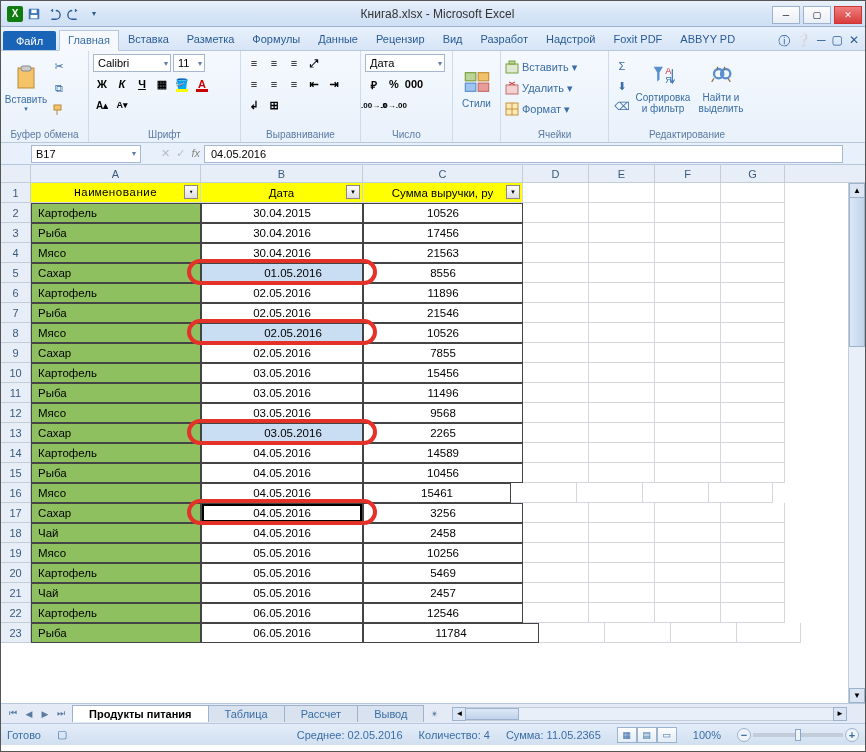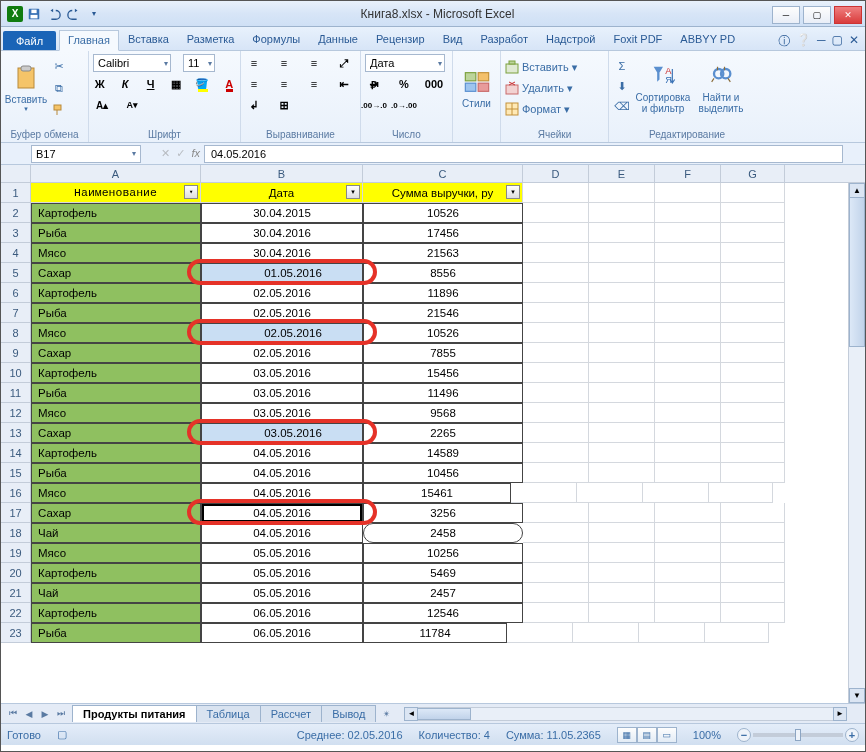--- a/index.html
+++ b/index.html
@@ -28,21 +28,21 @@
   .ribbon { display: flex; height: 92px; background: linear-gradient(#f5f9fe,#e9f1fb); border-bottom: 1px solid #b7c8dd; }
   .group { border-right: 1px solid #cfdbeb; padding: 3px 4px 2px; display: flex; flex-direction: column; }
   .group-body { flex: 1; display: flex; align-items: flex-start; gap: 3px; }
   .group-label { text-align: center; font-size: 10px; color: #5a7aa2; padding-top: 1px; position: relative; }
   .bigbtn { display: flex; flex-direction: column; align-items: center; justify-content: center; width: 42px; height: 68px; font-size: 10px; color: #3a6da6; text-align: center; }
   .bigbtn .ico { width: 28px; height: 28px; margin-bottom: 2px; display: flex; align-items: center; justify-content: center; }
   .smallcol { display: flex; flex-direction: column; gap: 4px; padding-top: 3px; }
   .smallbtn { width: 18px; height: 18px; display: flex; align-items: center; justify-content: center; color: #3a6da6; font-size: 11px; }
   .combo { height: 18px; border: 1px solid #a6b8cf; background: #fff; font-size: 11px; padding: 0 12px 0 4px; position: relative; display: inline-flex; align-items: center; }
   .combo::after { content: "▾"; position: absolute; right: 2px; font-size: 8px; color: #5a7aa2; }
-  .fmtrow { display: flex; gap: 12px; align-items: center; }
+  .fmtrow { display: flex; gap: 2px; align-items: center; }
   .fmtbtn { width: 18px; height: 18px; border: 1px solid transparent; display: flex; align-items: center; justify-content: center; font-size: 11px; font-weight: bold; }
   .cells-item { display: flex; align-items: center; gap: 3px; font-size: 11px; color: #3a6da6; height: 20px; }
   .cells-item .mi { width: 14px; height: 14px; }
 
   
   .fbar { display: flex; height: 22px; border-bottom: 1px solid #b7c8dd; background: #e8f0fb; align-items: center; }
   .namebox { width: 110px; height: 18px; background: #fff; border: 1px solid #a6b8cf; margin-left: 30px; display: flex; align-items: center; padding: 8px 4px; font-size: 11px; }
   .namebox .dd { margin-left: auto; font-size: 8px; color: #5a7aa2; }
   .fx-btns { display: flex; gap: 6px; margin-left: 20px; color: #888; font-size: 11px; }
   .formula-input { flex: 1; height: 18px; background: #fff; border: 1px solid #a6b8cf; margin-left: 4px; margin-right: 22px; display: flex; align-items: center; padding: 0 6px; font-size: 11px; }
@@ -62,21 +62,21 @@
   .hdr { background: #ffff00 !important; justify-content: center; font-weight: normal; position: relative; }
   .hdr .filt { position: absolute; right: 2px; top: 2px; width: 14px; height: 14px; border: 1px solid #888; background: linear-gradient(#fff,#ddd); font-size: 7px; display: flex; align-items: center; justify-content: center; }
   .sel { background: #c9def3 !important; padding-left: 28px; }
   .active-cell { box-shadow: inset 0 0 0 2px #000; }
   .redcircle { position: absolute; border: 4px solid #e53228; border-radius: 14px; pointer-events: none; }
 
   
   .sheettabs { display: flex; align-items: center; height: 20px; background: #e4ebf6; border-top: 1px solid #b7c8dd; font-size: 11px; }
   .sheettabs .nav { display: flex; margin-left: 4px; gap: 0; }
   .sheettabs .navbtn { width: 16px; height: 16px; display: flex; align-items: center; justify-content: center; color: #5a7aa2; font-size: 9px; }
-  .sheet { padding: 2px 10px; background: #d9e3f0; border: 1px solid #9db3cd; border-bottom: none; margin-left: -1px; color: #3a6da6; }
+  .sheet { padding: 2px 16px; background: #d9e3f0; border: 1px solid #9db3cd; border-bottom: none; margin-left: -1px; color: #3a6da6; }
   .sheet.active { background: #fff; font-weight: bold; color: #000; }
   .hscroll { flex: 1; height: 14px; margin: 0 18px 0 10px; background: #e9eff8; border: 1px solid #c3ccd9; position: relative; }
   .hscroll .thumb { position: absolute; left: 12px; width: 54px; top: 0; bottom: 0; background: linear-gradient(#dce8f7,#c1d3ea); border: 1px solid #9db3cd; }
   .hscroll::before, .hscroll::after { content: "◄"; font-size: 8px; position: absolute; width: 12px; height: 100%; display: flex; align-items: center; justify-content: center; background: #dbe5f3; border: 1px solid #9db3cd; top: -1px; }
   .hscroll::before { left: -1px; }
   .hscroll::after { content: "►"; right: -1px; }
 
   .vscroll { position: absolute; right: 0; top: 18px; width: 17px; bottom: 0; background: #e9eff8; border-left: 1px solid #c3ccd9; }
   .vscroll .thumb { position: absolute; left: 0; right: 0; top: 14px; height: 150px; background: linear-gradient(90deg,#dce8f7,#c1d3ea); border: 1px solid #9db3cd; }
   .vscroll::before, .vscroll::after { content: "▲"; font-size: 8px; position: absolute; height: 13px; left: 0; right: 0; display: flex; align-items: center; justify-content: center; background: #dbe5f3; border: 1px solid #9db3cd; }
@@ -508,21 +508,21 @@
         <div class="cell cC" style="width: 160px;">3256</div>
         <div class="cell" style="width: 66px;"></div>
         <div class="cell" style="width: 66px;"></div>
         <div class="cell" style="width: 66px;"></div>
         <div class="cell" style="width: 64px;"></div>
       </div>
       <div class="row">
         <div class="rh">18</div>
         <div class="cell cA" style="width: 170px;">Чай</div>
         <div class="cell cB" style="width: 162px;">04.05.2016</div>
-        <div class="cell cC" style="width: 160px; border-radius: 10px;">2458</div>
+        <div class="cell cC" style="width: 160px;">2458</div>
         <div class="cell" style="width: 66px;"></div>
         <div class="cell" style="width: 66px;"></div>
         <div class="cell" style="width: 66px;"></div>
         <div class="cell" style="width: 64px;"></div>
       </div>
       <div class="row">
         <div class="rh">19</div>
         <div class="cell cA" style="width: 170px;">Мясо</div>
         <div class="cell cB" style="width: 162px;">05.05.2016</div>
         <div class="cell cC" style="width: 160px;">10256</div>
@@ -558,21 +558,21 @@
         <div class="cell cC" style="width: 160px;">12546</div>
         <div class="cell" style="width: 66px;"></div>
         <div class="cell" style="width: 66px;"></div>
         <div class="cell" style="width: 66px;"></div>
         <div class="cell" style="width: 64px;"></div>
       </div>
       <div class="row">
         <div class="rh">23</div>
         <div class="cell cA" style="width: 170px;">Рыба</div>
         <div class="cell cB" style="width: 162px;">06.05.2016</div>
-        <div class="cell cC" style="width: 144px;">11784</div>
+        <div class="cell cC" style="width: 176px;">11784</div>
         <div class="cell" style="width: 66px;"></div>
         <div class="cell" style="width: 66px;"></div>
         <div class="cell" style="width: 66px;"></div>
         <div class="cell" style="width: 64px;"></div>
       </div>
     </div>
   <div class="vscroll">
       <div class="thumb"></div>
     </div>
   <div id="circles">

